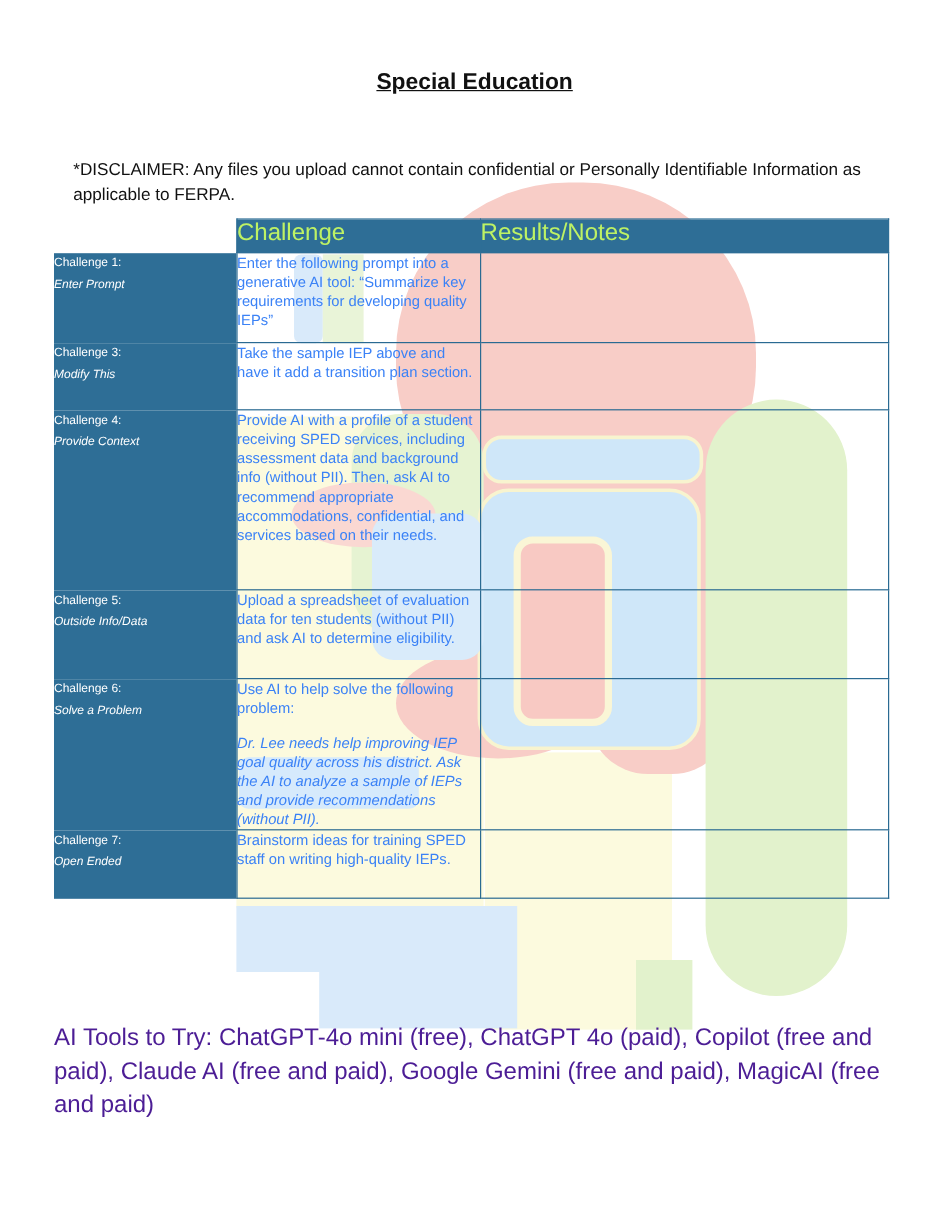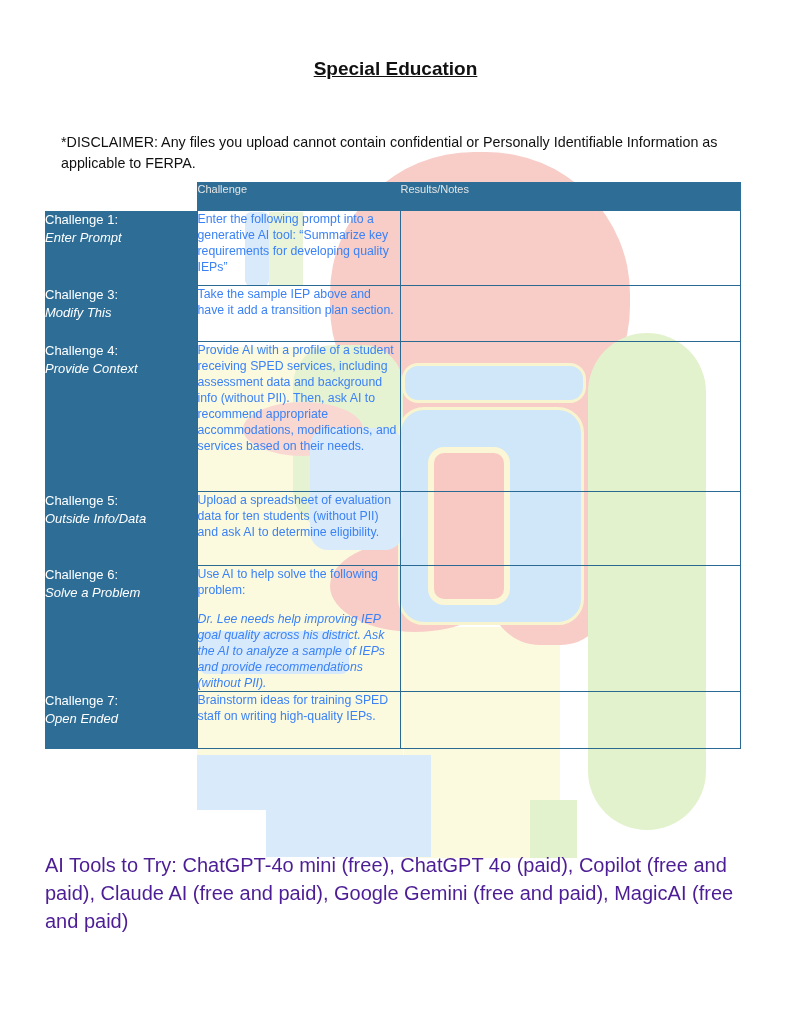--- a/index.html
+++ b/index.html
@@ -44,25 +44,25 @@
   
   .challenges{
     position:absolute;left:45px;top:182px;z-index:1;
     border-collapse:collapse;table-layout:fixed;
   }
   .challenges td{padding:0;vertical-align:top;}
   .col-label{width:152px;} .col-challenge{width:203px;} .col-results{width:340px;}
   .header-row{height:28px;}
   .corner{background:transparent;border:none;}
   .th{
-    background:#2e6e96;color:#e5e5e5;font-size:11px;
+    background:#2e6e96;color:#bef264;font-size:20px;
     padding:5px 0 0 9px;border:1.5px solid #2e6e96;
   }
   .lab{
-    background:#2e6e96;color:#ffffff;font-size:13px;line-height:18px;
+    background:#2e6e96;color:#ffffff;font-size:10px;line-height:18px;
     padding:6px 8px;border:none;
   }
   .lab .it{font-style:italic;}
   .lab span{display:block;}
   .bc{
     border:1.5px solid #2a6a92;background:transparent;
     font-size:12.3px;line-height:16px;padding:6px 8px 6px 9px;color:#3b82f6;
   }
   .cell-italic{font-style:italic;margin-top:13px;}
   .r1{height:75px;} .r2{height:60px;} .r3{height:56px;} .r4{height:150px;}
@@ -124,21 +124,21 @@
         <span class="it">Modify This</span>
       </td>
       <td class="bc">Take the sample IEP above and have it add a transition plan section.</td>
       <td class="bc"></td>
     </tr>
     <tr class="r4">
       <td class="lab">
         <span>Challenge 4:</span>
         <span class="it">Provide Context</span>
       </td>
-      <td class="bc">Provide AI with a profile of a student receiving SPED services, including assessment data and background info (without PII). Then, ask AI to recommend appropriate accommodations, modifications, and services based on their needs.</td>
+      <td class="bc">Provide AI with a profile of a student receiving SPED services, including assessment data and background info (without PII). Then, ask AI to recommend appropriate accommodations, confidential, and services based on their needs.</td>
       <td class="bc"></td>
     </tr>
     <tr class="r5">
       <td class="lab">
         <span>Challenge 5:</span>
         <span class="it">Outside Info/Data</span>
       </td>
       <td class="bc">Upload a spreadsheet of evaluation data for ten students (without PII) and ask AI to determine eligibility.</td>
       <td class="bc"></td>
     </tr>

